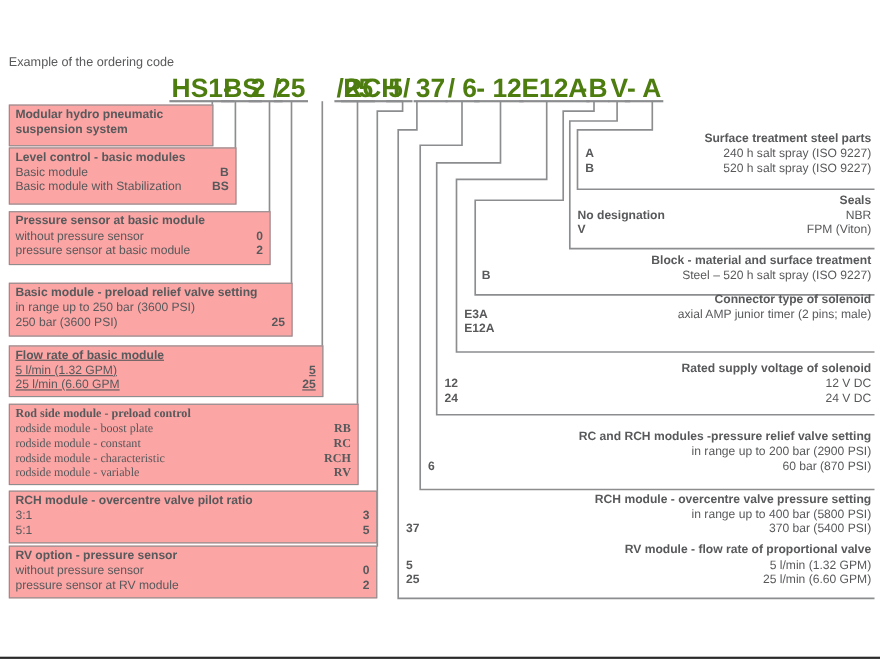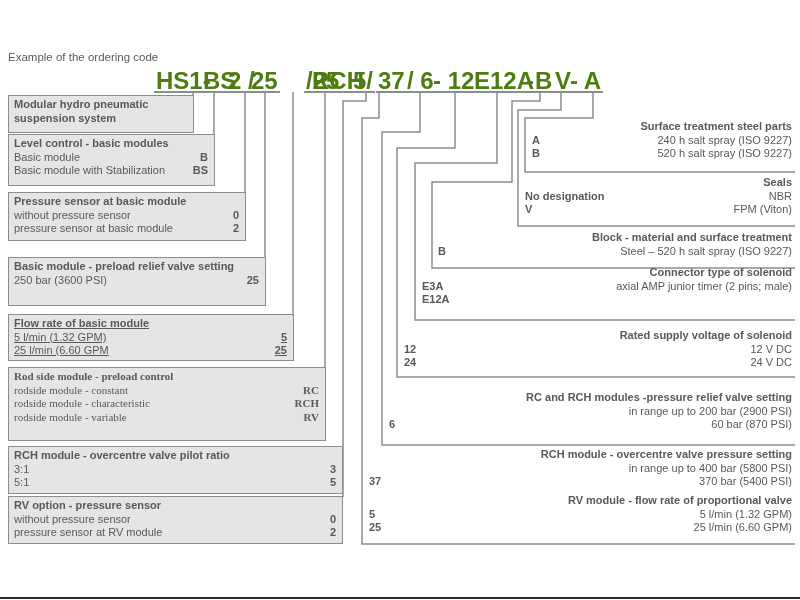--- a/index.html
+++ b/index.html
@@ -15,21 +15,21 @@
     font-size:24px;font-weight:bold;color:#4d7c0f;white-space:pre;
     border-bottom:2px solid #8b8d8f;padding:0 2px;letter-spacing:0px;
   }
   .t1{left:154px;} .t2{left:201px;} .t3{left:226px;} .t4{left:249px;}
   .t5{left:258px;margin-left:46px;} .t6{left:310px;} .t7{left:351px;} .t8{left:376px;}
   .t9{left:405px;} .t10{left:431px;} .t11{left:472px;} .t12{left:524px;border-bottom:none;}
   .t13{left:533px;} .t14{left:553px;} .t15{left:568px;}
   svg.wires{position:absolute;left:0;top:0;}
   
   .lbox{
-    position:absolute;border:1.5px solid #8b8d8f;background:#e5e5e5;
+    position:absolute;border:1.5px solid #8b8d8f;background:#fca5a5;
     font-size:11px;line-height:13.5px;padding:2px 6px 0 5px;
   }
   .lbox .ttl{font-weight:bold;}
   .row{display:flex;justify-content:space-between;}
   .row .val{font-weight:bold;padding-left:6px;}
   #L1{left:8px;top:95px;width:186px;height:38px;}
   #L2{left:8px;top:134px;width:207px;height:52px;}
   #L3{left:8px;top:192px;width:238px;height:49px;}
   #L4{left:8px;top:257px;width:258px;height:49px;}
   #L5{left:8px;top:314px;width:286px;height:47px;text-decoration:underline;}
@@ -120,40 +120,48 @@
     </div>
     <div class="row">
       <span>pressure sensor at basic module</span>
       <span class="val">2</span>
     </div>
   </div>
 
   <div class="lbox" id="L4">
     <div class="ttl">Basic module - preload relief valve setting</div>
     <div class="row">
+      <span>in range up to 250 bar (3600 PSI)</span>
+      <span class="val"></span>
+    </div>
+    <div class="row">
       <span>250 bar  (3600 PSI)</span>
       <span class="val">25</span>
     </div>
   </div>
 
   <div class="lbox" id="L5">
     <div class="ttl">Flow rate of basic module</div>
     <div class="row">
       <span>5 l/min (1.32 GPM)</span>
       <span class="val">5</span>
     </div>
     <div class="row">
       <span>25 l/min (6.60 GPM</span>
       <span class="val">25</span>
     </div>
   </div>
 
   <div class="lbox" id="L6">
     <div class="ttl">Rod side module - preload control</div>
     <div class="row">
+      <span>rodside module - boost plate</span>
+      <span class="val">RB</span>
+    </div>
+    <div class="row">
       <span>rodside module - constant</span>
       <span class="val">RC</span>
     </div>
     <div class="row">
       <span>rodside module - characteristic</span>
       <span class="val">RCH</span>
     </div>
     <div class="row">
       <span>rodside module - variable</span>
       <span class="val">RV</span>

